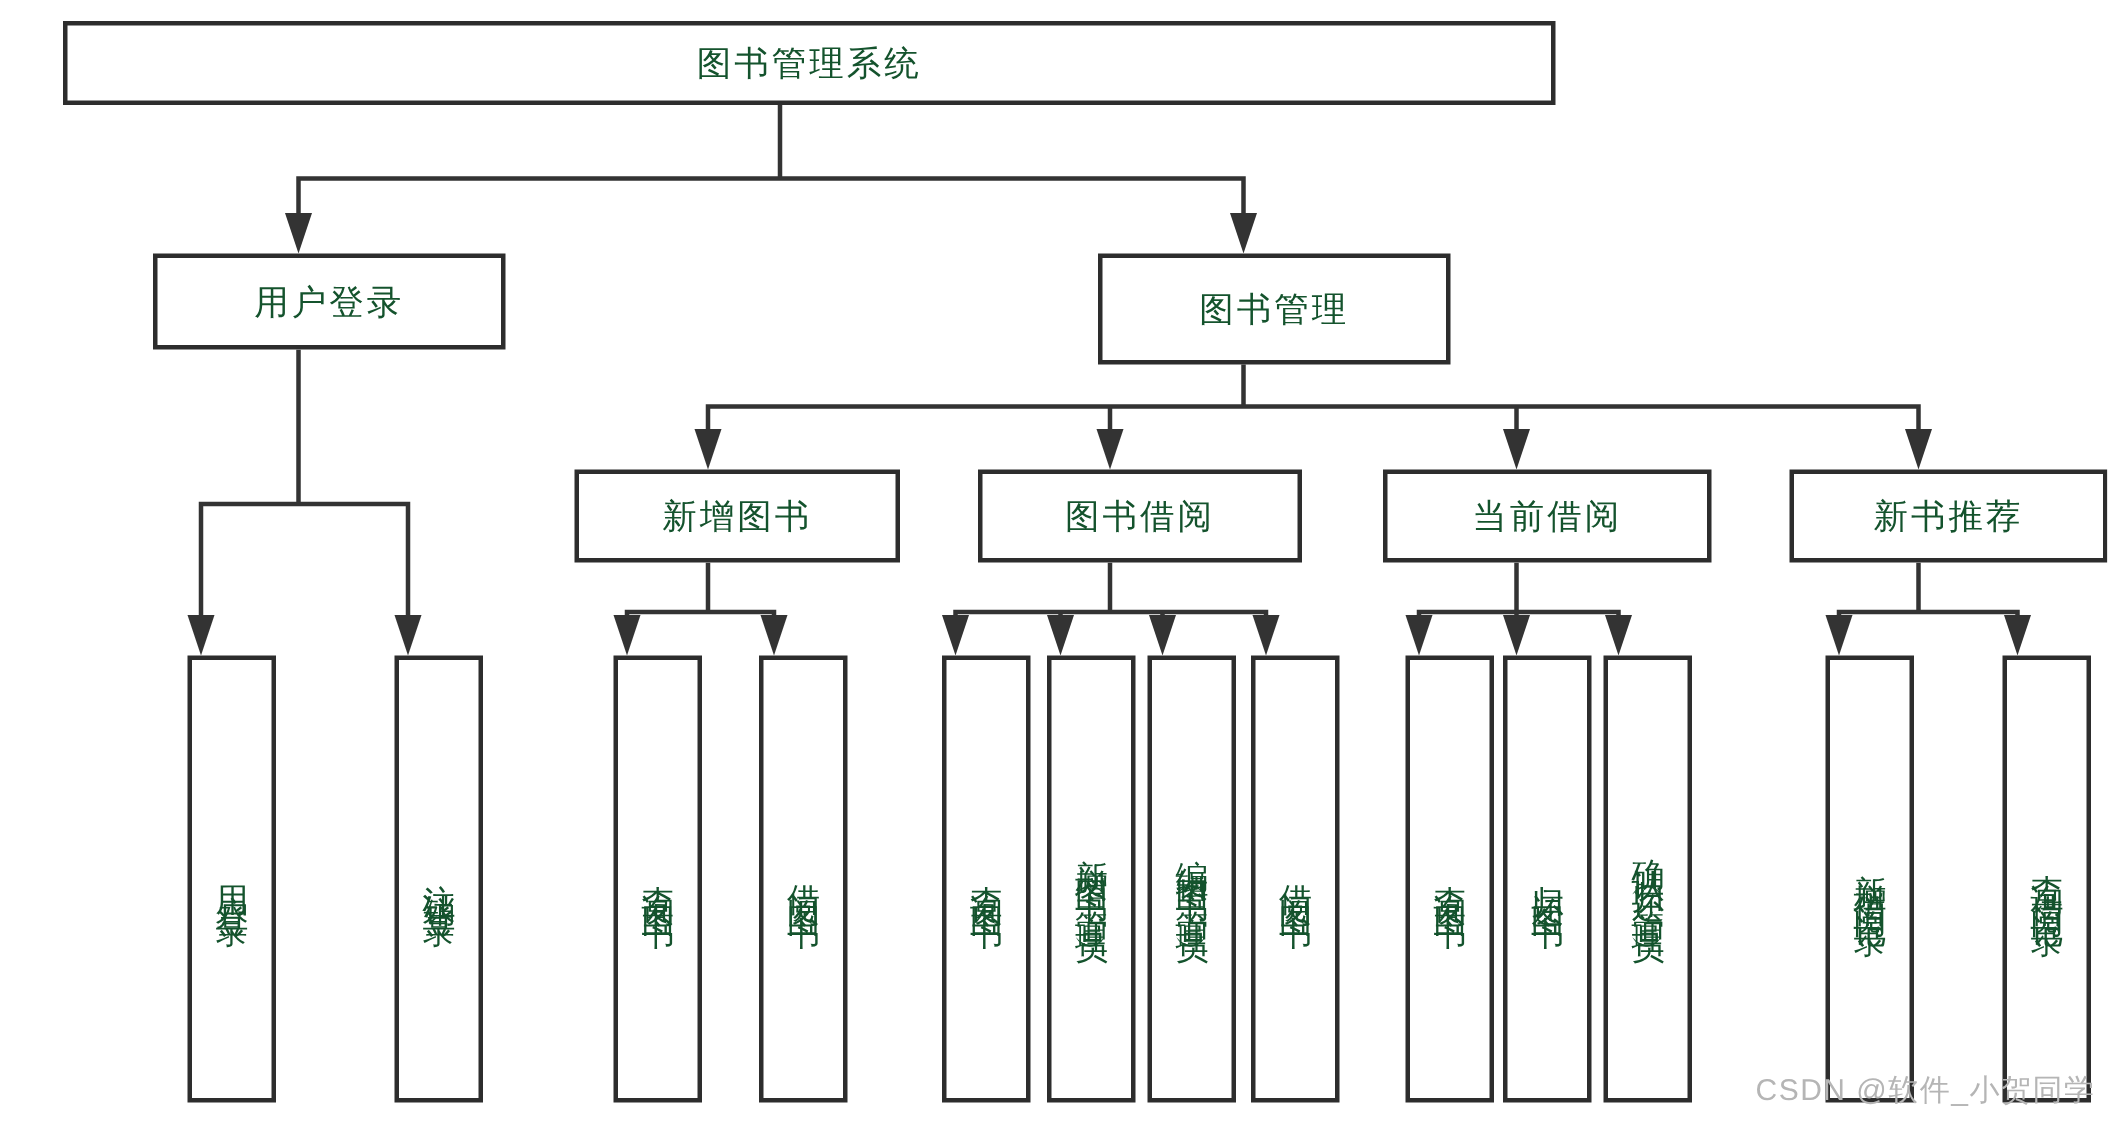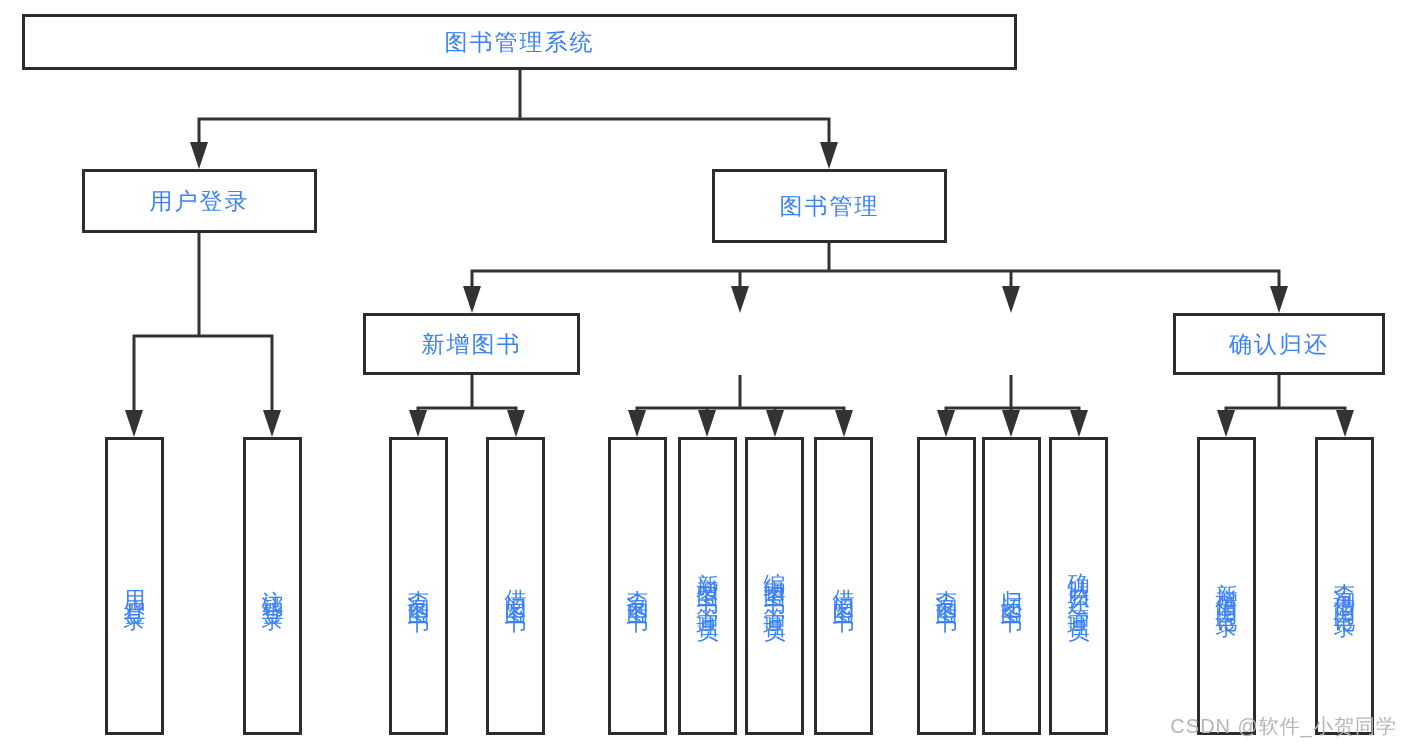--- a/index.html
+++ b/index.html
@@ -23,25 +23,26 @@
     height: 747px;
   }
   .box {
     position: absolute;
     box-sizing: border-box;
     border: 3px solid #2d2d2d;
     background: #ffffff;
     display: flex;
     align-items: center;
     justify-content: center;
-    color: #3b82f6;
+    color: #14532d;
     font-size: 23px;
     letter-spacing: 2px;
     line-height: 1;
     z-index: 2;
+    margin-left: 20px;
   }
   .leaf {
     font-size: 22px;
     letter-spacing: 0;
   }
   .leaf .vtext {
     writing-mode: vertical-rl;
     text-orientation: mixed;
     letter-spacing: 7px;
     line-height: 1.1;
@@ -102,21 +103,23 @@
       <polygon points="1336,410 1354,410 1345,437"></polygon>
     </g>
   </svg>
 
   <div class="box" style="left:22px;top:14px;width:995px;height:56px">图书管理系统</div>
 
   <div class="box" style="left:82px;top:169px;width:235px;height:64px">用户登录</div>
   <div class="box" style="left:712px;top:169px;width:235px;height:74px">图书管理</div>
 
   <div class="box" style="left:363px;top:313px;width:217px;height:62px">新增图书</div>
-  <div class="box" style="left:1173px;top:313px;width:212px;height:62px">确认归还</div>
+  <div class="box" style="left:632px;top:313px;width:216px;height:62px">图书借阅</div>
+  <div class="box" style="left:902px;top:313px;width:219px;height:62px">当前借阅</div>
+  <div class="box" style="left:1173px;top:313px;width:212px;height:62px">新书推荐</div>
 
   <div class="box leaf" style="left:105px;top:437px;width:59px;height:298px">
     <span class="vtext">用户登录</span>
   </div>
   <div class="box leaf" style="left:243px;top:437px;width:59px;height:298px">
     <span class="vtext">注销登录</span>
   </div>
 
   <div class="box leaf" style="left:389px;top:437px;width:59px;height:298px">
     <span class="vtext">查询图书</span>

